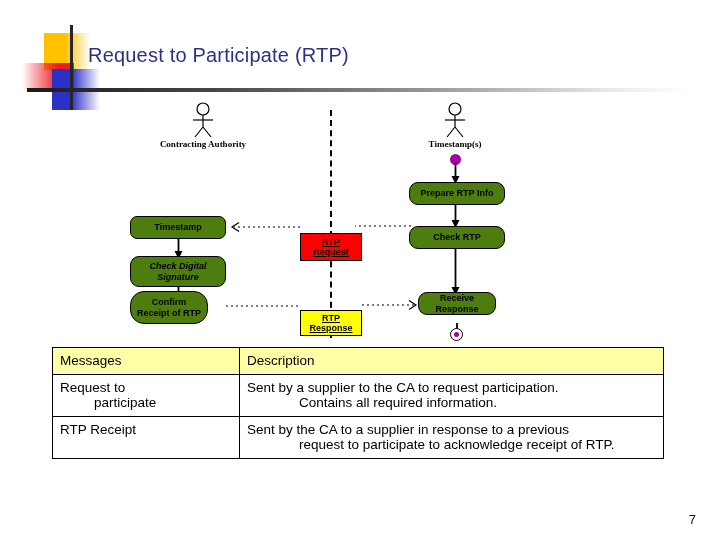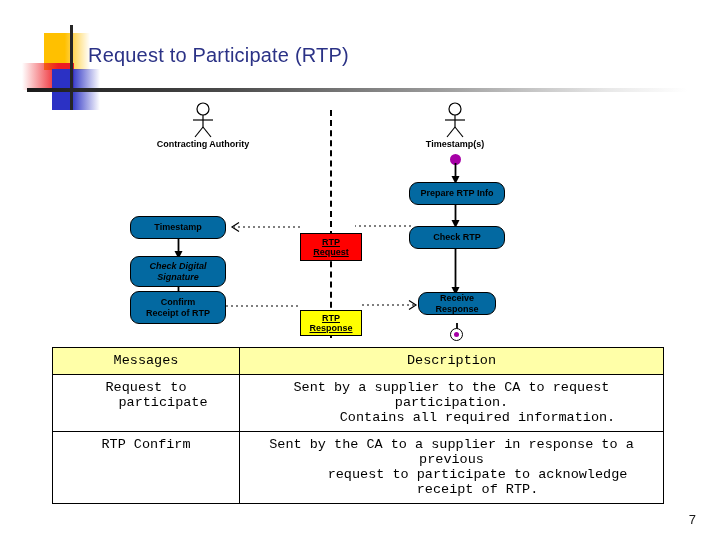--- a/index.html
+++ b/index.html
@@ -64,27 +64,27 @@
   }
   .actor {
     position: absolute;
     text-align: center;
     font-size: 9px;
     font-weight: bold;
     color: #000;
     white-space: nowrap;
   }
   .actor svg { display: block; margin: 0 auto; }
-  .actor .actor-label { margin-top: 1px; }
+  .actor .actor-label { margin-top: 1px; font-family: Liberation Serif, serif; }
 
   .node {
     position: absolute;
     box-sizing: border-box;
     border: 1.4px solid #000;
-    background: #0369a1;
+    background: #4d7c0f;
     border-radius: 9px;
     font-size: 9px;
     font-weight: bold;
     color: #000;
     display: flex;
     align-items: center;
     justify-content: center;
     text-align: center;
     line-height: 1.15;
     padding: 1px 3px;
@@ -139,25 +139,24 @@
   }
   .flow-arrow { position: absolute; }
   .dotted-link { position: absolute; }
 
   
   #msg-table {
     position: absolute;
     left: 52px; top: 347px;
     width: 612px;
     border-collapse: collapse;
-    font-family: Liberation Mono, monospace;
+    font-family: Liberation Sans, sans-serif;
     font-size: 13.5px;
     color: #000;
     table-layout: fixed;
-    text-align: center;
   }
   #msg-table td {
     border: 1.6px solid #000;
     padding: 5px 7px 6px 7px;
     vertical-align: top;
   }
   #msg-table tr.header td {
     background: #FFFFA8;
   }
   #msg-table td.col-msg { width: 172px; }
@@ -252,42 +251,42 @@
       </span>
     </div>
 
     <svg class="flow-arrow" style="left:320px; top:223px; width:14px; height:10px;">
       <line x1="7" y1="0" x2="7" y2="9" stroke="#000" stroke-width="1.8"></line>
     </svg>
     <div class="end-dot" style="left:320px; top:228px;">
         <i></i>
       </div>
 
-    <div class="node" style="left:0px; top:116px; width:96px; height:23px;">
+    <div class="node" style="left:0px; top:116px; width:96px; height:23px;border-radius:7px;">
       <span>Timestamp</span>
     </div>
 
     <svg class="flow-arrow" style="left:41px; top:138px; width:16px; height:22px;">
       <line x1="7.5" y1="0" x2="7.5" y2="15" stroke="#000" stroke-width="1.8"></line>
       <polygon points="7.5,21 3.5,13 11.5,13" fill="#000"></polygon>
     </svg>
 
     <div class="node" style="left:0px; top:156px; width:96px; height:31px;font-style:italic;">
       <span>
         <span>Check Digital</span><br>
         <span>Signature</span>
       </span>
     </div>
 
     <svg class="flow-arrow" style="left:41px; top:186px; width:16px; height:16px;">
       <line x1="7.5" y1="0" x2="7.5" y2="9" stroke="#000" stroke-width="1.8"></line>
       <polygon points="7.5,15 3.5,7 11.5,7" fill="#000"></polygon>
     </svg>
 
-    <div class="node" style="left:0px; top:191px; width:96px; height:33px;">
+    <div class="node" style="left:0px; top:191px; width:78px; height:33px;border-radius:14px;">
       <span>
         <span>Confirm</span><br>
         <span>Receipt of RTP</span>
       </span>
     </div>
 
     <svg class="dotted-link" style="left:225px; top:120px; width:56px; height:12px;">
       <line x1="56" y1="6" x2="0" y2="6" stroke="#000" stroke-width="1.2" stroke-dasharray="2,3"></line>
     </svg>
 
@@ -332,21 +331,21 @@
         <span>Request to</span>
         <span class="ind">participate</span>
       </td>
       <td>
         <span>Sent by a supplier to the CA to request participation.</span>
         <span class="ind2">Contains all required information.</span>
       </td>
     </tr>
     <tr>
       <td class="col-msg">
-        <span>RTP Confirm</span>
+        <span>RTP Receipt</span>
       </td>
       <td>
         <span>Sent by the CA to a supplier in response to a previous</span>
         <span class="ind2">request to participate to acknowledge receipt of RTP.</span>
       </td>
     </tr>
   </tbody>
     </table>
 
   <div id="footer-left">TPM</div>

